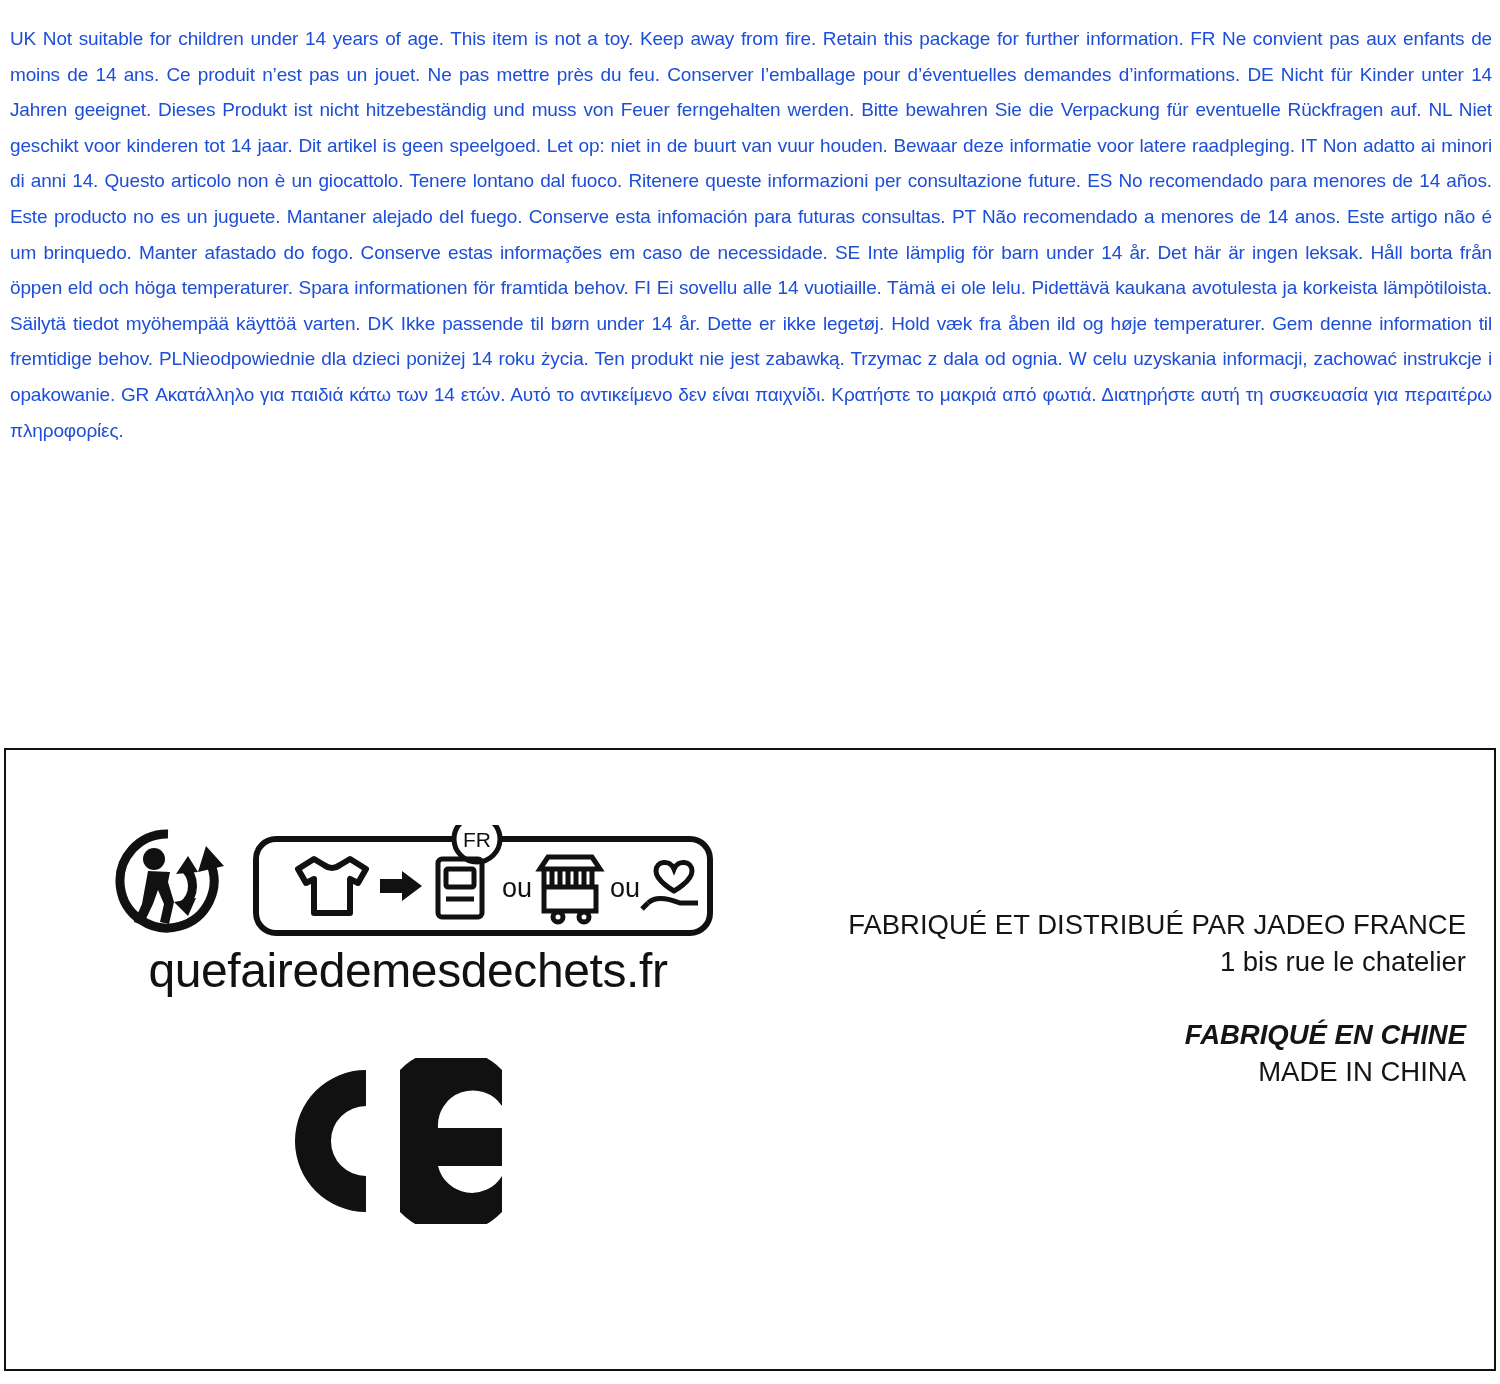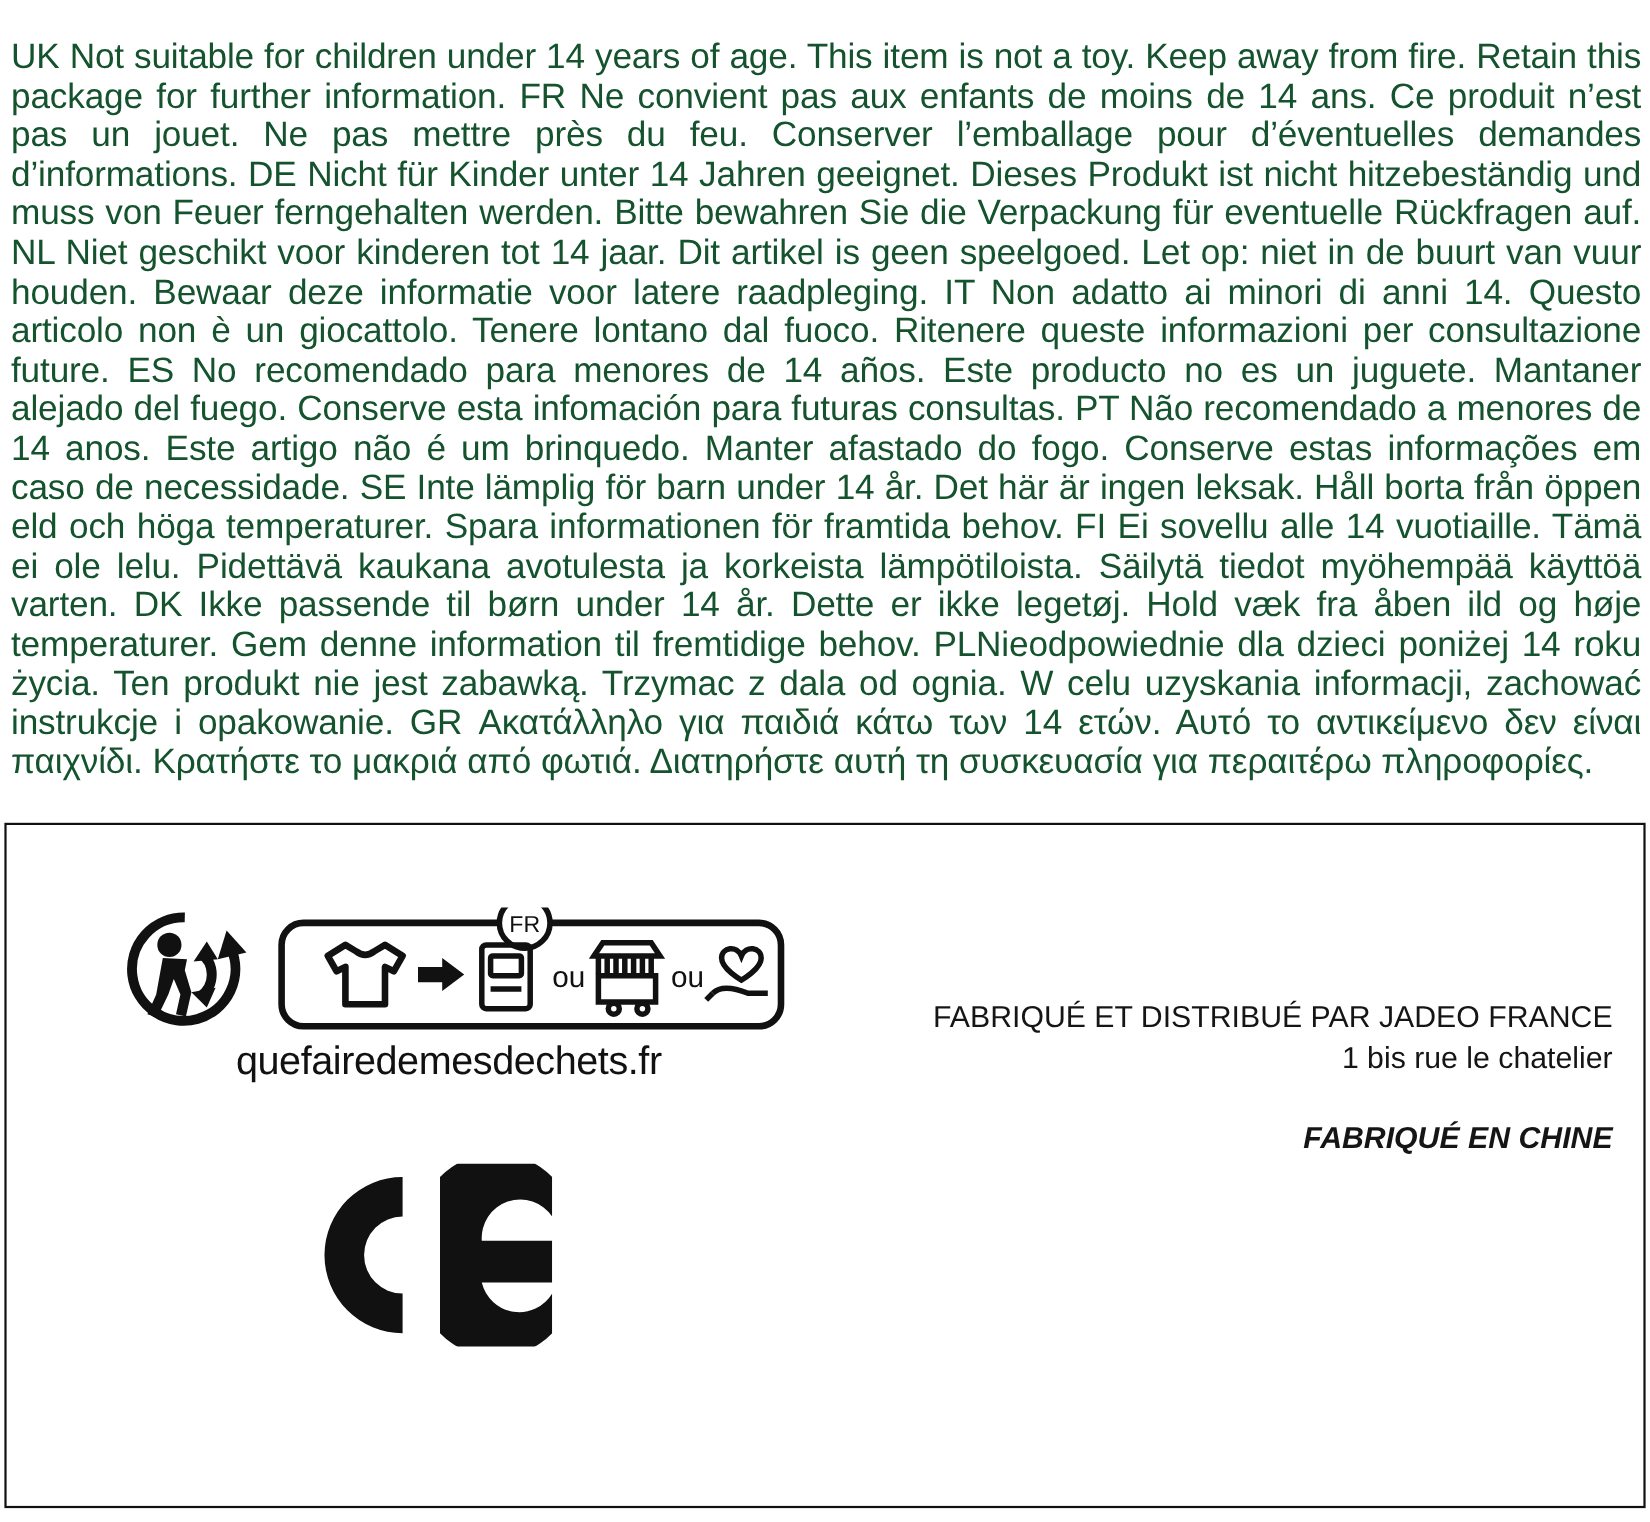--- a/index.html
+++ b/index.html
@@ -24,27 +24,27 @@
   }
 
   
   .warning-block {
     position: absolute;
     left: 10px;
     top: 2px;
     width: 1482px;
   }
   .warning-text {
-    font-size: 32px;
+    font-size: 19px;
     line-height: 35.6px;
     text-align: justify;
     text-justify: inter-word;
     letter-spacing: -0.15px;
     word-spacing: 0.2px;
-    color: #14532d;
+    color: #1d4ed8;
   }
 
   
   .bottom-panel {
     position: absolute;
     left: 4px;
     top: 748px;
     width: 1492px;
     height: 623px;
     border: 2px solid #111;
@@ -68,21 +68,21 @@
     height: 110px;
   }
   .info-box {
     width: 462px;
     height: 112px;
   }
   .qfmd-url {
     margin-top: 6px;
     text-align: center;
     width: 620px;
-    font-size: 36px;
+    font-size: 48px;
     letter-spacing: -0.4px;
     color: #111;
   }
 
   .ce-mark {
     position: absolute;
     left: 256px;
     top: 308px;
     width: 240px;
     height: 166px;
@@ -190,16 +190,17 @@
       <path d="M104 12 A71 71 0 1 0 104 154 L104 118 A35 35 0 1 1 104 48 Z" fill="#111"></path>
 
       <path d="M240 12 A71 71 0 0 0 138 12 L138 154 A71 71 0 0 0 240 154 L240 118 A35 35 0 0 1 176 108 L240 108 L240 70 L176 70 A35 35 0 0 1 240 48 Z" fill="#111"></path>
     </svg>
 
     <div class="address-block">
       <span class="line">FABRIQUÉ ET DISTRIBUÉ PAR JADEO FRANCE</span>
       <span class="line">1 bis rue le chatelier</span>
       <span class="gap"></span>
       <span class="line bold">FABRIQUÉ EN CHINE</span>
+      <span class="line">MADE IN CHINA</span>
     </div>
 
   </div>
 </div>
 
 </body></html>

